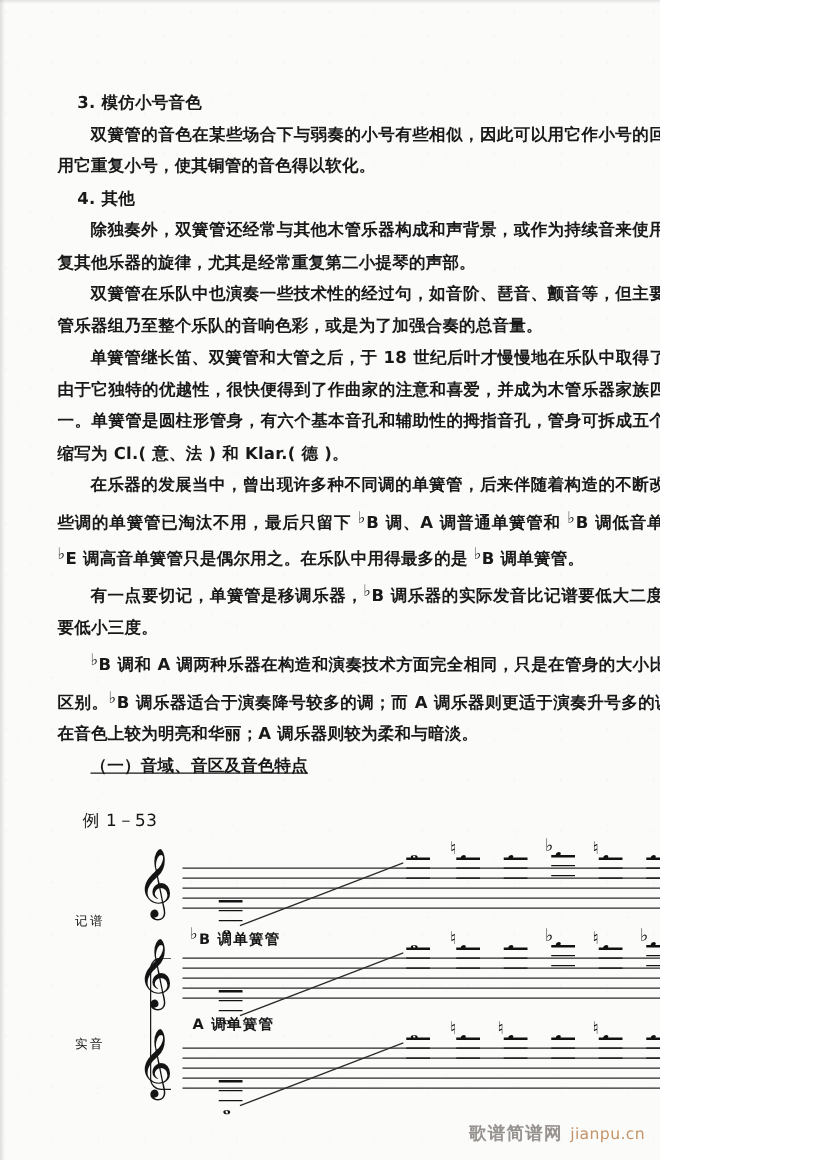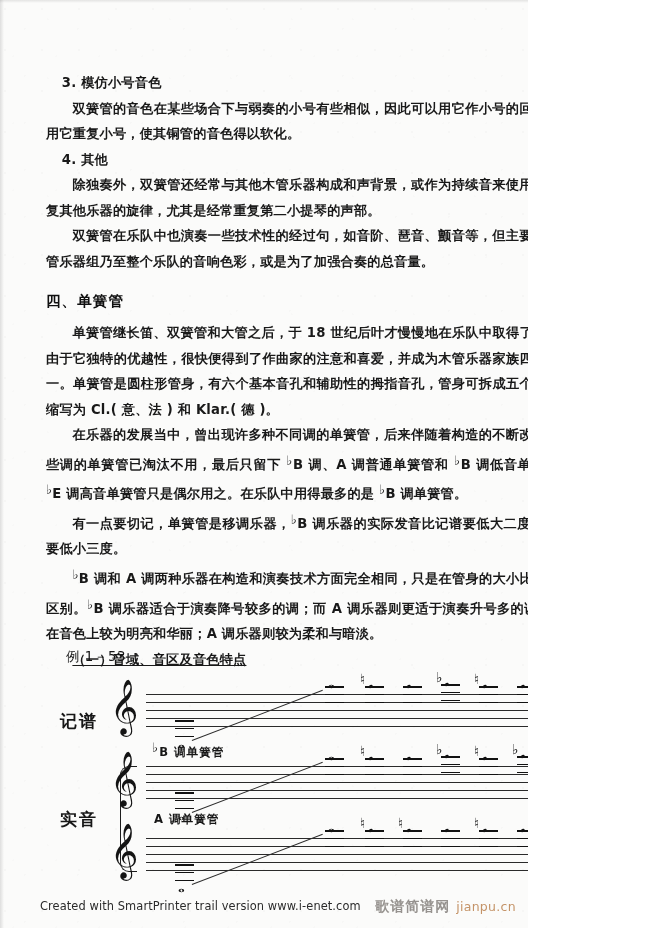--- a/index.html
+++ b/index.html
@@ -104,24 +104,25 @@
     position: absolute;
     left: 0;
     width: 600px;
   }
   .sys1 { top: 34px; }
   .sys2 { top: 106px; }
   .sys3 { top: 178px; }
 
   .row-label {
     position: absolute;
-    font-size: 17px;
-    font-weight: 700;
+    font-size: 10px;
+    font-weight: 400;
     letter-spacing: 2px;
     color: #171717;
+    margin-top: 20px;
   }
   .label-jipu { left: 14px; top: 62px; }
   .label-shiyin { left: 14px; top: 160px; }
 
   .staff {
     position: absolute;
     left: 100px;
     top: 12px;
     width: 488px;
     height: 33px;
@@ -259,21 +260,20 @@
     <p class="numbered">3. 模仿小号音色</p>
 
     <p class="indent">双簧管的音色在某些场合下与弱奏的小号有些相似，因此可以用它作小号的回声，或是直接用它重复小号，使其铜管的音色得以软化。</p>
 
     <p class="numbered">4. 其他</p>
 
     <p class="indent">除独奏外，双簧管还经常与其他木管乐器构成和声背景，或作为持续音来使用。它也经常重复其他乐器的旋律，尤其是经常重复第二小提琴的声部。</p>
 
     <p class="indent">双簧管在乐队中也演奏一些技术性的经过句，如音阶、琶音、颤音等，但主要目的是调整木管乐器组乃至整个乐队的音响色彩，或是为了加强合奏的总音量。</p>
 
-    <h3 class="section-heading">四、单簧管</h3>
 
 
     <p class="indent">单簧管继长笛、双簧管和大管之后，于 18 世纪后叶才慢慢地在乐队中取得了固定的地位。由于它独特的优越性，很快便得到了作曲家的注意和喜爱，并成为木管乐器家族四种基本乐器之一。单簧管是圆柱形管身，有六个基本音孔和辅助性的拇指音孔，管身可拆成五个部分。其外文缩写为 Cl.( 意、法 ) 和 Klar.( 德 )。</p>
 
     <p class="indent"><span>在乐器的发展当中，曾出现许多种不同调的单簧管，后来伴随着构造的不断改进与完善，某些调的单簧管已淘汰不用，最后只留下 </span><span class="flat-sym">♭</span><span>B 调、A 调普通单簧管和 </span><span class="flat-sym">♭</span><span>B 调低音单簧管，有一种 </span><span class="flat-sym">♭</span><span>E 调高音单簧管只是偶尔用之。在乐队中用得最多的是 </span><span class="flat-sym">♭</span><span>B 调单簧管。</span></p>
 
     <p class="indent"><span>有一点要切记，单簧管是移调乐器，</span><span class="flat-sym">♭</span><span>B 调乐器的实际发音比记谱要低大二度；A 调乐器则要低小三度。</span></p>
 
     <p class="indent"><span class="flat-sym">♭</span><span>B 调和 A 调两种乐器在构造和演奏技术方面完全相同，只是在管身的大小比例上有一点儿区别。</span><span class="flat-sym">♭</span><span>B 调乐器适合于演奏降号较多的调；而 A 调乐器则更适于演奏升号多的调。</span><span class="flat-sym">♭</span><span>B 调乐器在音色上较为明亮和华丽；A 调乐器则较为柔和与暗淡。</span></p>
 
@@ -513,20 +513,19 @@
         <div class="ledgers">
             <i></i>
             <i></i>
             <i></i>
           </div>
       </div>
     </div>
 
   </div>
 
-  <div class="footer-note">Created with SmartPrinter trail version www.i-enet.com</div>
 
   <div class="watermark">
     <span class="wm-cn">歌谱简谱网</span>
     <span class="wm-en">jianpu.cn</span>
   </div>
 
 </div>
 
 </body></html>

